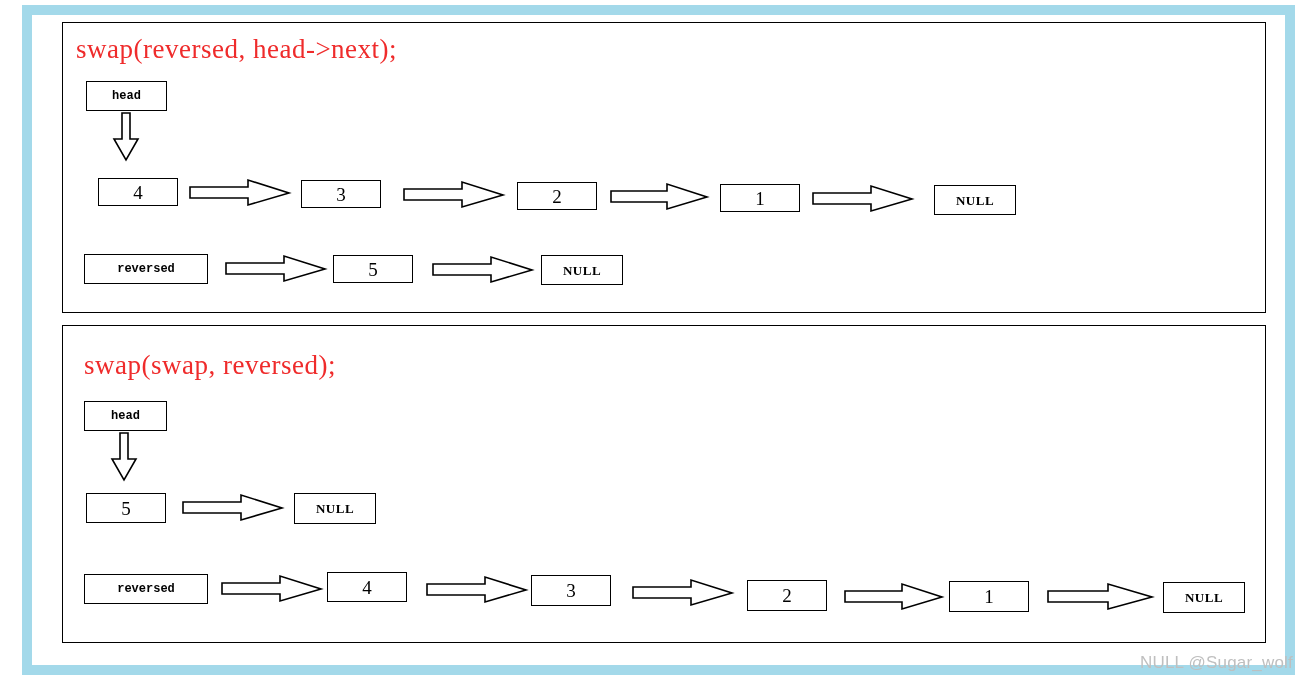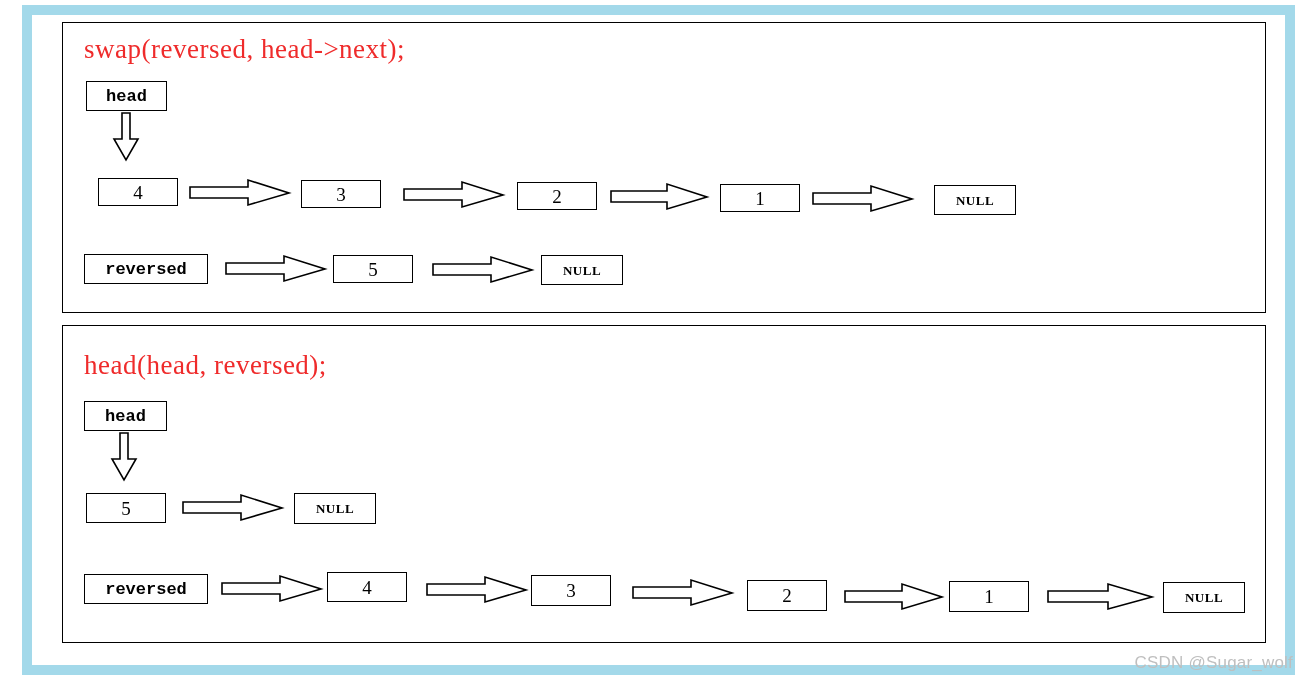--- a/index.html
+++ b/index.html
@@ -71,21 +71,21 @@
   }
   .node-null .node-text {
     font-family: "Liberation Serif", serif;
     font-weight: 700;
     font-size: 13px;
     letter-spacing: 0.5px;
   }
   .node-var .node-text {
     font-family: "Liberation Mono", monospace;
     font-weight: 700;
-    font-size: 17px;
+    font-size: 12px;
     letter-spacing: 0px;
   }
 
   
   .arrow {
     position: absolute;
     pointer-events: none;
   }
   .arrow svg { display: block; overflow: visible; }
   .arrow svg polygon {
@@ -112,21 +112,21 @@
 
 <div id="canvas">
 
   <div class="frame frame-left"></div>
   <div class="frame frame-right"></div>
   <div class="frame frame-top"></div>
   <div class="frame frame-bottom"></div>
 
   <div class="panel panel-1"></div>
 
-  <div class="code-line" style="left:84px; top:36px;">swap(reversed, head-&gt;next);</div>
+  <div class="code-line" style="left:76px; top:36px;">swap(reversed, head-&gt;next);</div>
 
   <div class="node node-var" style="left:86px; top:81px; width:81px; height:30px;">
     <span class="node-text">head</span>
   </div>
 
   <div class="arrow" style="left:112px; top:113px;">
     <svg width="28" height="48" viewBox="0 0 28 48">
       <polygon points="10,0 18,0 18,26 26,26 14,47 2,26 10,26"></polygon>
     </svg>
   </div>
@@ -188,21 +188,21 @@
       <polygon points="0,7 58,7 58,0 99,13 58,25 58,18 0,18"></polygon>
     </svg>
   </div>
 
   <div class="node node-null" style="left:541px; top:255px; width:82px; height:30px;">
     <span class="node-text">NULL</span>
   </div>
 
   <div class="panel panel-2"></div>
 
-  <div class="code-line" style="left:84px; top:352px;">head(head, reversed);</div>
+  <div class="code-line" style="left:84px; top:352px;">swap(swap, reversed);</div>
 
   <div class="node node-var" style="left:84px; top:401px; width:83px; height:30px;">
     <span class="node-text">head</span>
   </div>
 
   <div class="arrow" style="left:110px; top:433px;">
     <svg width="28" height="48" viewBox="0 0 28 48">
       <polygon points="10,0 18,0 18,26 26,26 14,47 2,26 10,26"></polygon>
     </svg>
   </div>
@@ -261,15 +261,15 @@
   <div class="arrow" style="left:1048px; top:584px;">
     <svg width="105" height="26" viewBox="0 0 105 26">
       <polygon points="0,7 60,7 60,0 104,13 60,25 60,18 0,18"></polygon>
     </svg>
   </div>
 
   <div class="node node-null" style="left:1163px; top:582px; width:82px; height:31px;">
     <span class="node-text">NULL</span>
   </div>
 
-  <div class="watermark">CSDN @Sugar_wolf</div>
+  <div class="watermark">NULL @Sugar_wolf</div>
 
 </div>
 
 </body></html>

